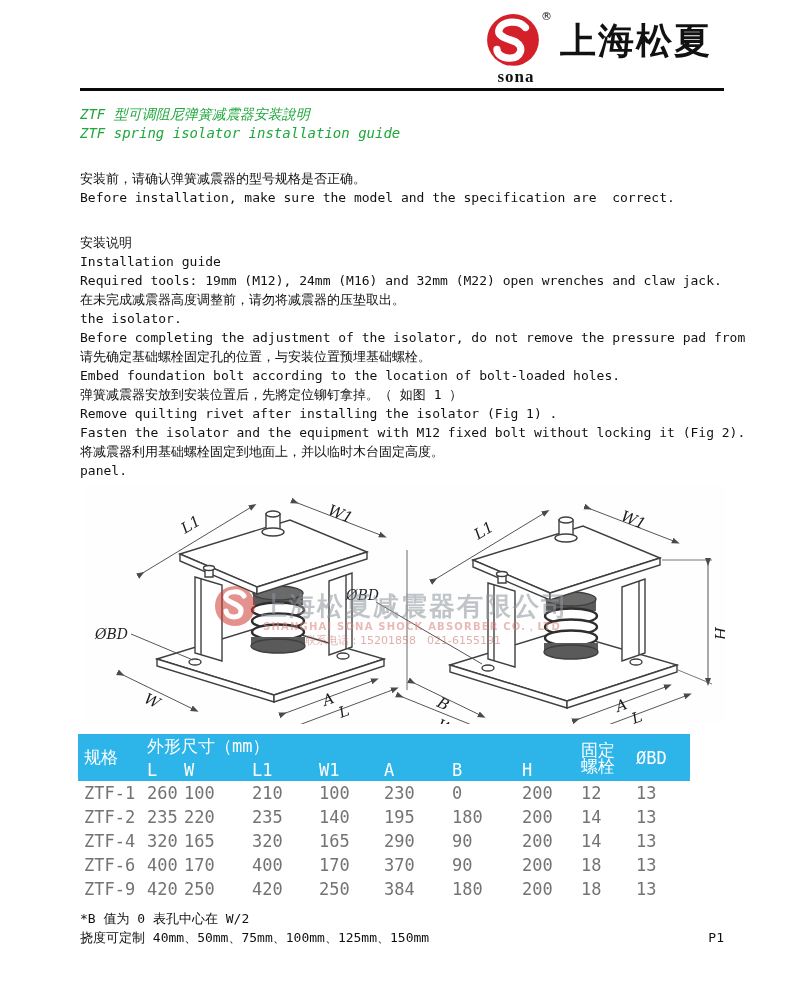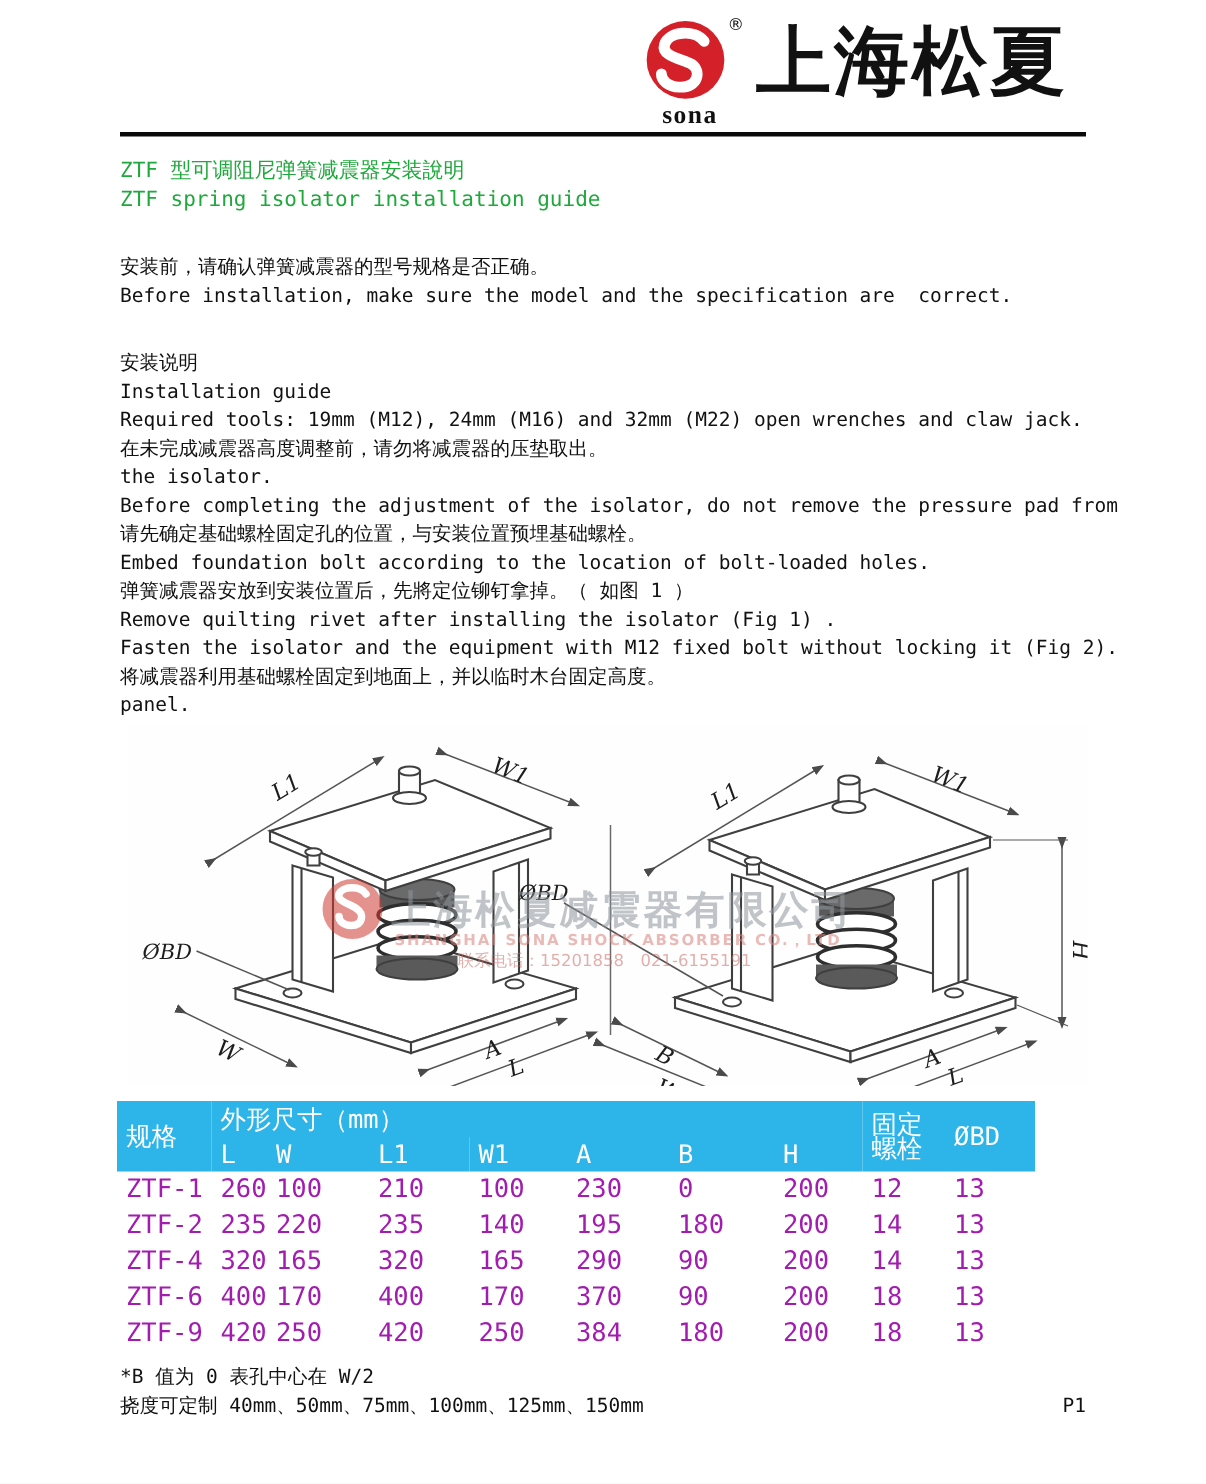--- a/index.html
+++ b/index.html
@@ -8,40 +8,40 @@
     width:804px; height:989px; margin:0 auto; background:#ffffff;
     position:relative; overflow:hidden;
     font-family:"DejaVu Sans Mono","DejaVu Sans",monospace;
     color:#111;
   }
   
   .logo-row { display:flex; justify-content:flex-end; align-items:flex-start; padding:12px 92px 0 0; height:84px; }
   .logo-mark { position:relative; width:64px; }
   .reg-mark { position:absolute; top:-2px; right:-4px; font-size:11px; font-family:"DejaVu Sans",sans-serif; }
   .sona-text { text-align:center; font-family:Liberation Serif, serif; font-weight:bold; font-size:17px; letter-spacing:1px; margin-top:-7px; }
-  .brand-text { font-family:"DejaVu Sans",sans-serif; font-size:50px; font-weight:900; line-height:58px; margin-left:12px; letter-spacing:2px; }
+  .brand-text { font-family:"DejaVu Sans",sans-serif; font-size:36px; font-weight:900; line-height:58px; margin-left:12px; letter-spacing:2px; }
   .divider { margin:4px 80px 0 80px; height:3px; background:#0a0a0a; }
   
-  .title-block { margin:14px 80px 0 80px; }
+  .title-block { margin:14px 80px 0 80px;font-style:italic; }
   .title-cn, .title-en { color:#1fa83c; font-size:14px; line-height:19px; white-space:pre; }
   .intro-block { margin:26px 80px 0 80px; }
   .line { font-size:13px; line-height:19px; white-space:pre; }
   .guide-block { margin:26px 80px 0 80px; }
   
   .figure-wrap { margin:4px 0 0 85px; width:640px; height:240px; background:#fefefe; }
   
   .spec-table { margin:10px 0 0 78px; border-collapse:collapse; table-layout:fixed; width:612px; font-size:17px; }
   .spec-table col.c-spec{width:63px}.spec-table col.c-l{width:37px}.spec-table col.c-w{width:68px}
   .spec-table col.c-l1{width:67px}.spec-table col.c-w1{width:65px}.spec-table col.c-a{width:68px}
   .spec-table col.c-b{width:70px}.spec-table col.c-h{width:59px}.spec-table col.c-bolt{width:55px}
   .spec-table col.c-obd{width:60px}
   .spec-table thead th { background:#2db4e8; color:#ffffff; font-weight:normal; text-align:left; padding-left:6px; vertical-align:middle; }
   .spec-table thead tr.hr1 th { height:24px; }
   .spec-table thead tr.hr2 th { height:23px; }
-  .spec-table tbody td { height:24px; padding-left:6px; text-align:left; color:#a21caf; }
+  .spec-table tbody td { height:24px; padding-left:6px; text-align:left; color:#737373; }
   .bolt-th span { display:block; line-height:16px; }
   
   .footnotes { margin:8px 80px 0 80px; }
   .footnote-row { display:flex; justify-content:space-between; }
 </style>
 </head>
 <body>
 
 <div class="page">
 

